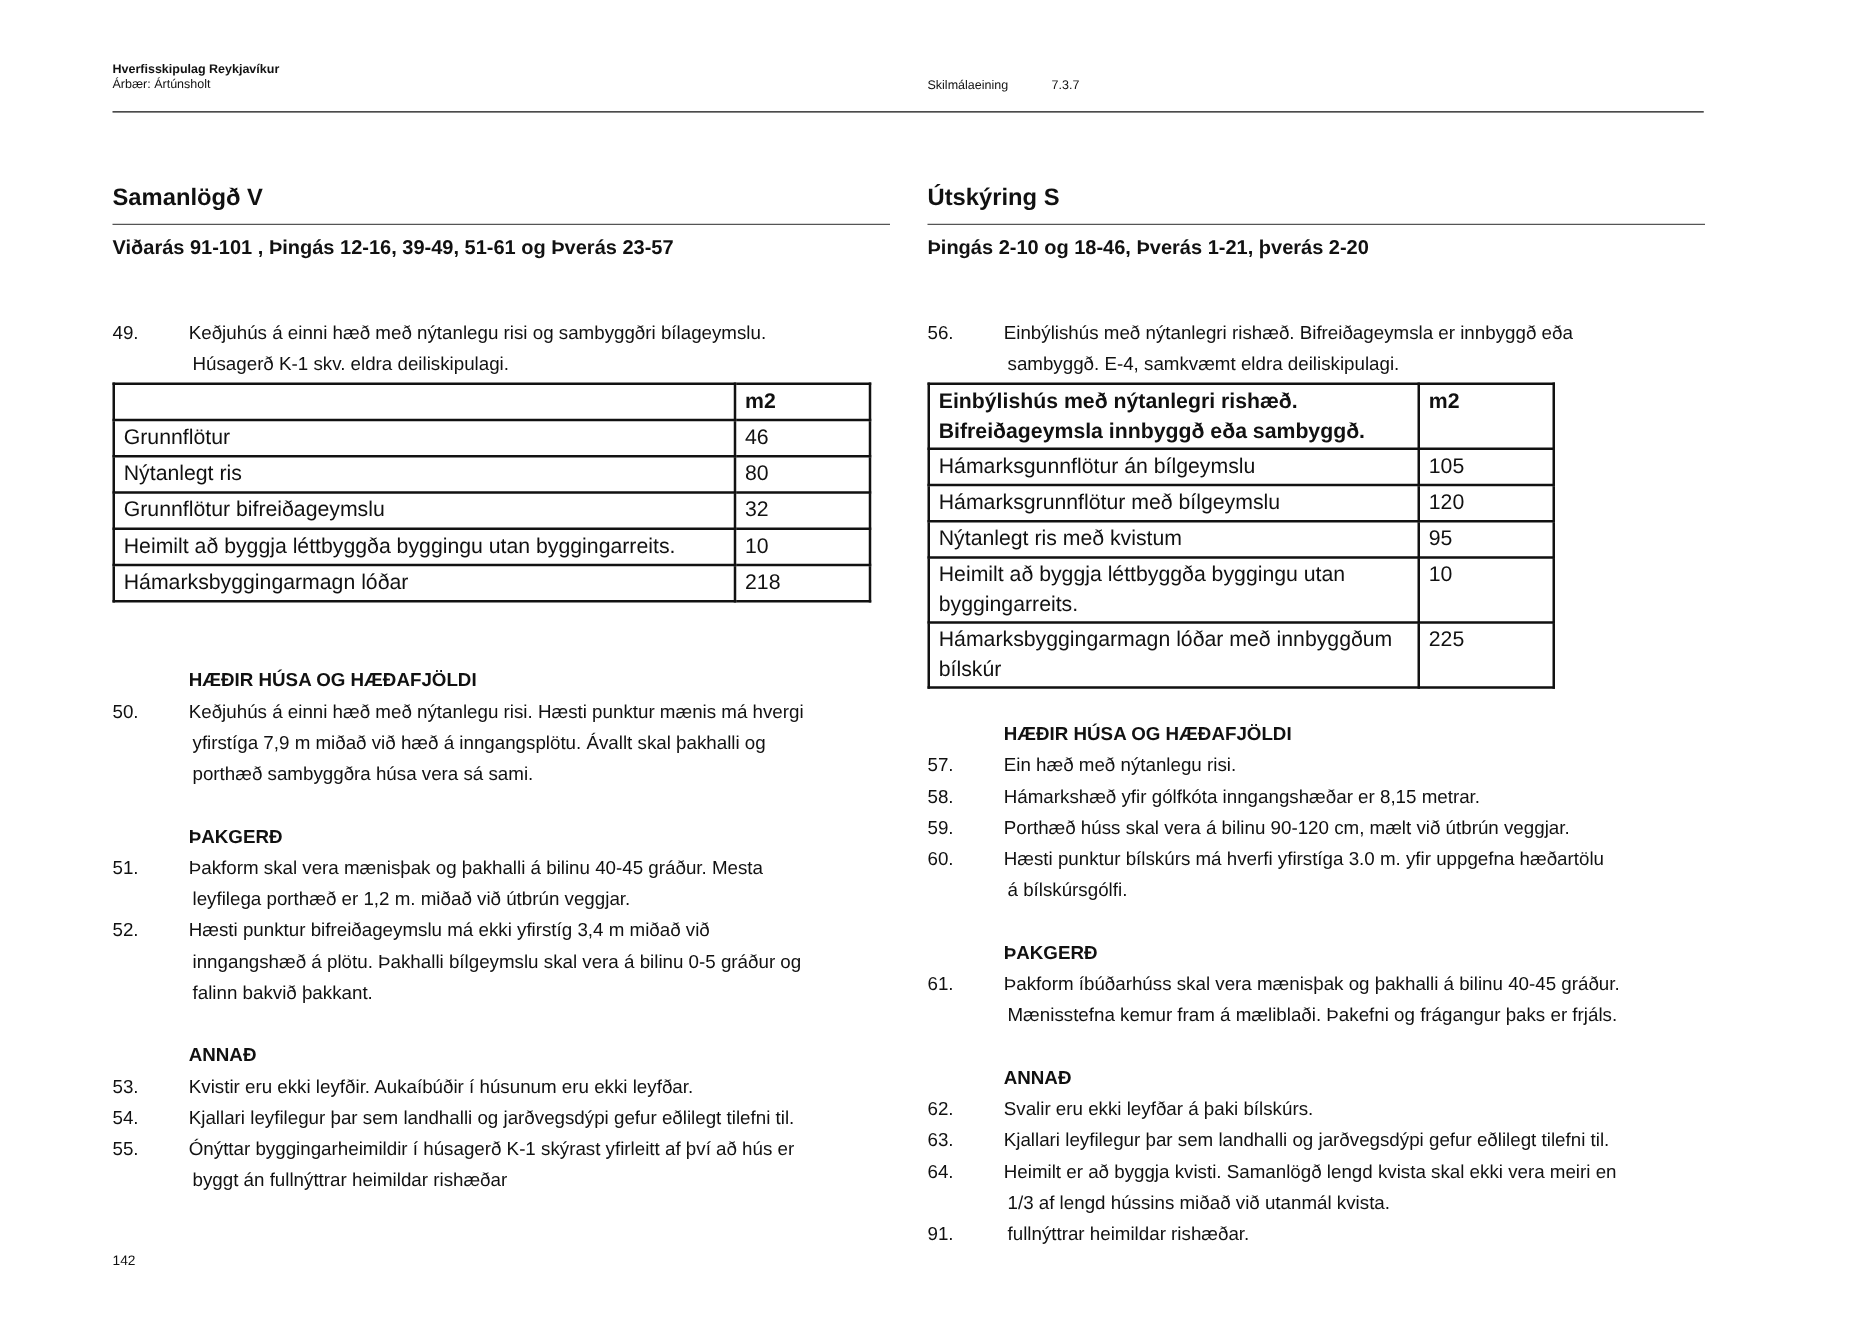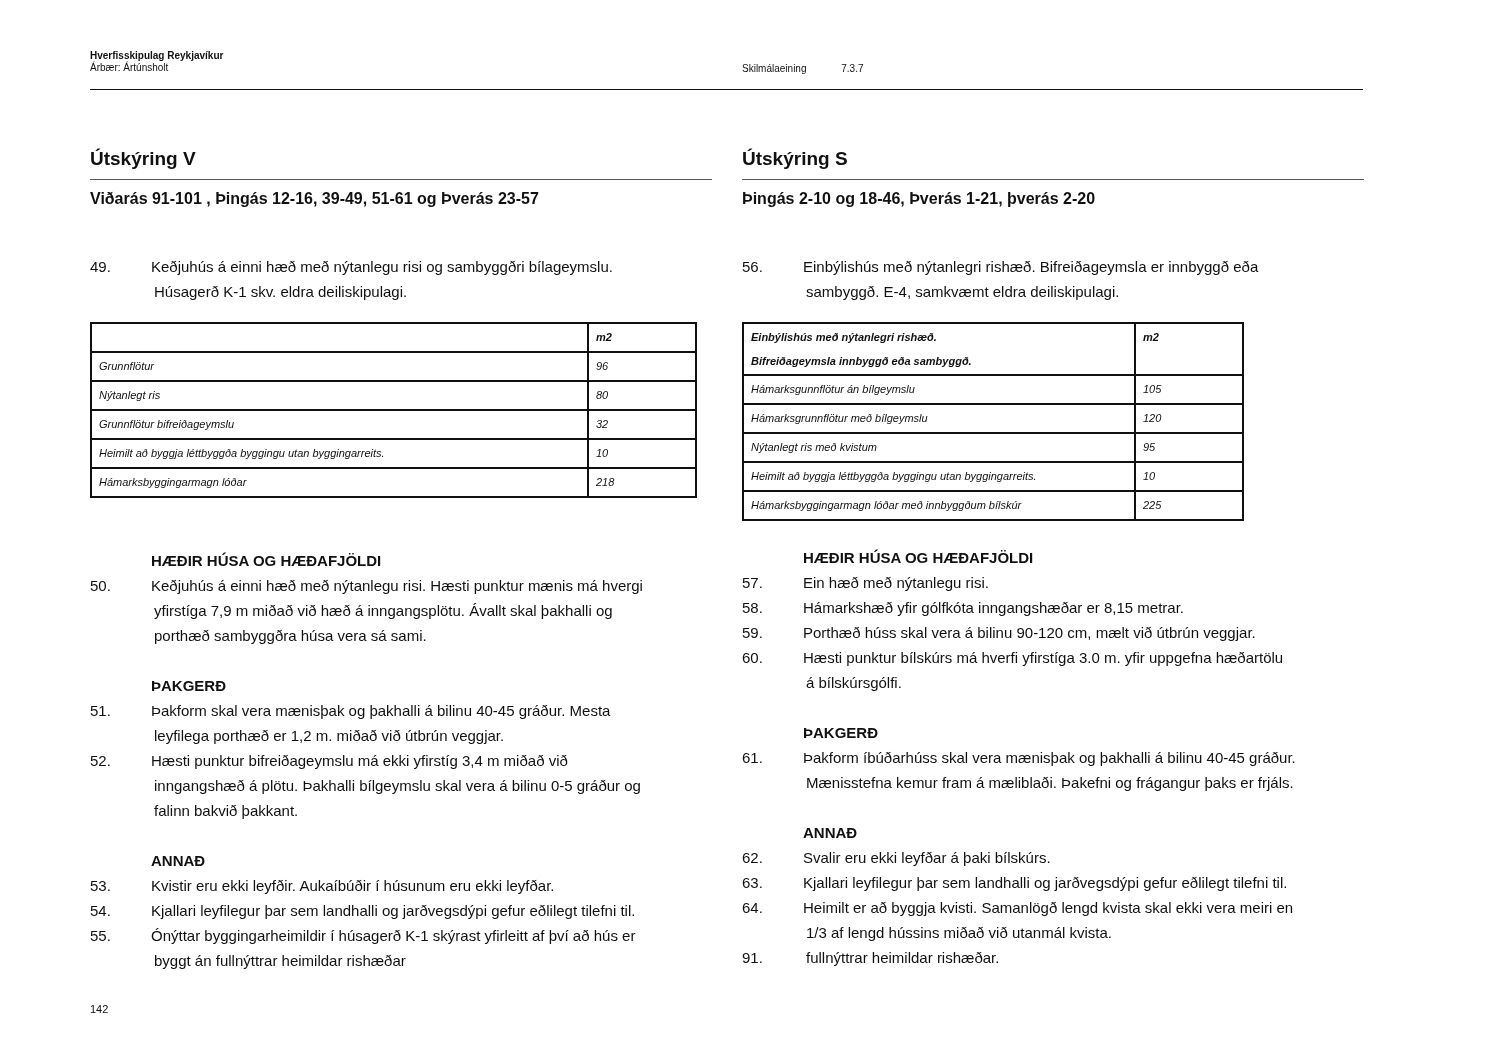--- a/index.html
+++ b/index.html
@@ -16,59 +16,59 @@
   .col.right { left:742px; }
   .sec-title { font-size:19px; font-weight:bold; height:34px; line-height:28px; }
   .sec-rule { height:1px; background:#555; width:100%; }
   .sec-sub { font-size:16px; font-weight:bold; margin-top:8px; height:28px; line-height:22px; }
 
   .item { position:relative; font-size:15px; line-height:25px; padding-left:61px; }
   .item .n { position:absolute; left:0; top:0; }
   .item .cont { display:block; padding-left:3px; }
   .subhead { font-size:15px; font-weight:bold; padding-left:61px; line-height:25px; }
 
-  table.m { border-collapse:collapse; font-size:11px; margin-top:18px;font-style:italic; }
+  table.m { border-collapse:collapse; font-size:17px; margin-top:2px; }
   table.m td { border:2px solid #111; padding:1px 7px; height:25px; line-height:24px; vertical-align:top; }
   table.m td.v { width:92px; }
   table.m .bold { font-weight:bold; }
   .page-no { position:absolute; left:90px; top:1003px; font-size:11px; }
 </style>
 </head>
 <body>
 
 <div class="hdr-left">
   <div class="t">Hverfisskipulag Reykjavíkur</div>
   <div>Árbær: Ártúnsholt</div>
 </div>
 <div class="hdr-mid">
   <span>Skilmálaeining</span>
   <span class="num">7.3.7</span>
 </div>
 <div class="hdr-rule"></div>
 
 <div class="col left">
-  <div class="sec-title">Útskýring V</div>
+  <div class="sec-title">Samanlögð V</div>
   <div class="sec-rule"></div>
   <div class="sec-sub">Viðarás 91-101 , Þingás 12-16, 39-49, 51-61 og Þverás 23-57</div>
 
   <div style="height:38px"></div>
   <div class="item">
     <span class="n">49.</span>
     <span>Keðjuhús á einni hæð með nýtanlegu risi og sambyggðri bílageymslu.</span>
     <span class="cont">Húsagerð K-1 skv. eldra deiliskipulagi.</span>
   </div>
   <table class="m" style="width:607px">
     <tbody>
         <tr>
       <td></td>
       <td class="v bold">m2</td>
     </tr>
     <tr>
           <td>Grunnflötur</td>
-          <td class="v">96</td>
+          <td class="v">46</td>
         </tr>
     <tr>
           <td>Nýtanlegt ris</td>
           <td class="v">80</td>
         </tr>
     <tr>
           <td>Grunnflötur bifreiðageymslu</td>
           <td class="v">32</td>
         </tr>
     <tr>

